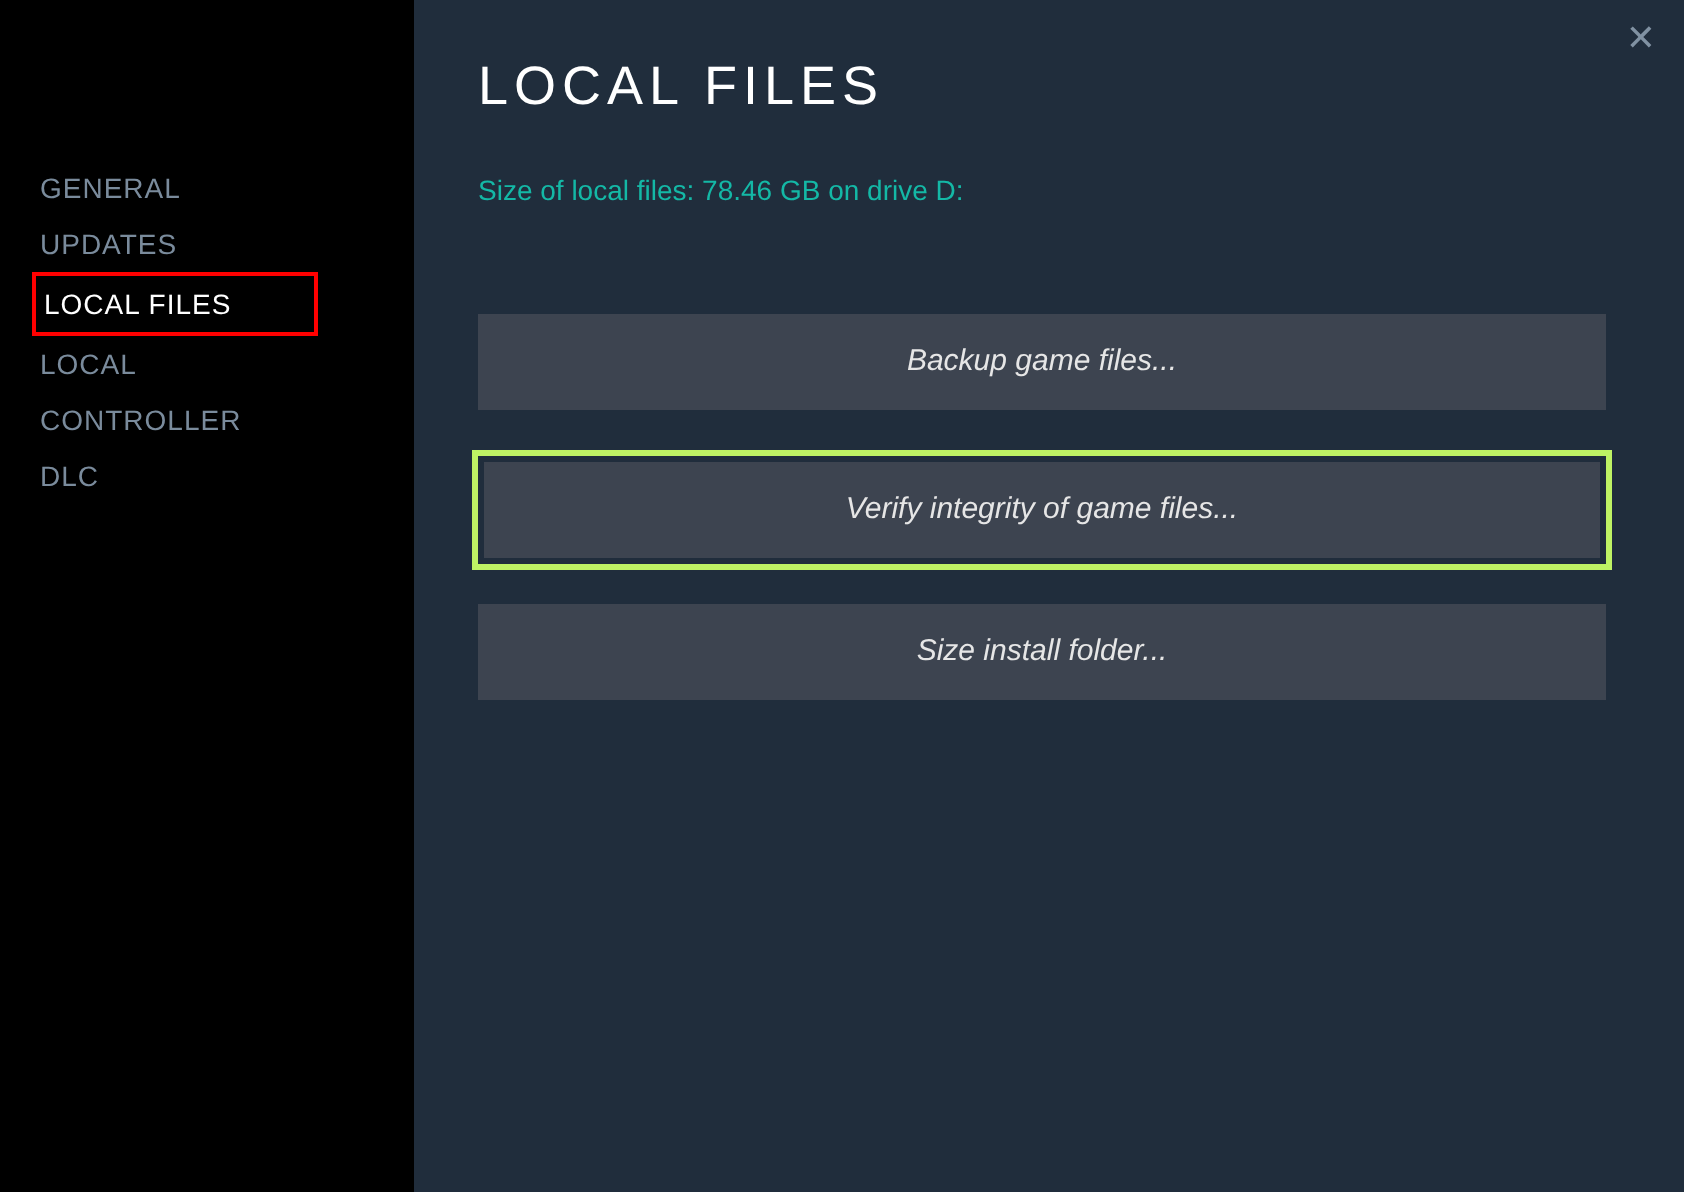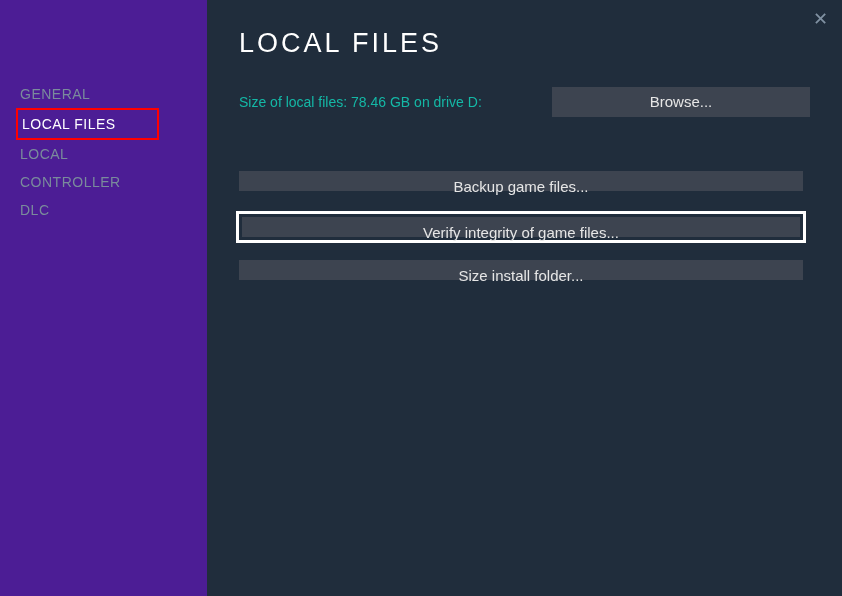--- a/index.html
+++ b/index.html
@@ -14,21 +14,21 @@
       height: 596px;
       overflow: hidden;
       position: relative;
     }
     .sidebar {
       position: absolute;
       left: 0;
       top: 0;
       width: 207px;
       height: 596px;
-      background: #4c1d95;
+      background: #000000;
       padding-top: 80px;
     }
     .sidebar-item {
       padding: 6px 0 6px 20px;
       color: #7a8b9c;
       font-size: 14px;
       letter-spacing: 0.5px;
       cursor: pointer;
     }
     .sidebar-item.active {
@@ -80,25 +80,26 @@
     .btn-browse {
       width: 258px;
       height: 30px;
       line-height: 30px;
     }
     .btn-row {
       margin-bottom: 20px;
     }
     .btn-wide {
       width: 564px;
-      height: 20px;
+      height: 48px;
       line-height: 32px;
+      font-style: italic;
     }
     .hl-wrap {
-      border: 3px solid #ffffff;
+      border: 3px solid #bef264;
       width: 570px;
       margin-left: -3px;
       margin-bottom: 17px;
       padding: 3px;
     }
     .hl-wrap .btn-wide {
       width: 100%;
       margin: 0;
     }
     .close-icon {
@@ -109,33 +110,33 @@
       font-size: 18px;
       cursor: pointer;
       line-height: 1;
     }
   </style>
 </head>
 <body>
 
 <div class="sidebar">
   <div class="sidebar-item">GENERAL</div>
+  <div class="sidebar-item">UPDATES</div>
   <div class="sidebar-item active hl">LOCAL FILES</div>
   <div class="sidebar-item">LOCAL</div>
   <div class="sidebar-item">CONTROLLER</div>
   <div class="sidebar-item">DLC</div>
 </div>
 
 <div class="content">
   <div class="close-icon">✕</div>
   <h1>LOCAL FILES</h1>
 
   <div class="info-row">
     <span class="info-text">Size of local files: 78.46 GB on drive D:</span>
-    <button class="btn btn-browse">Browse...</button>
   </div>
 
   <div class="btn-row">
     <button class="btn btn-wide">Backup game files...</button>
   </div>
 
   <div class="hl-wrap">
     <button class="btn btn-wide">Verify integrity of game files...</button>
   </div>
 

